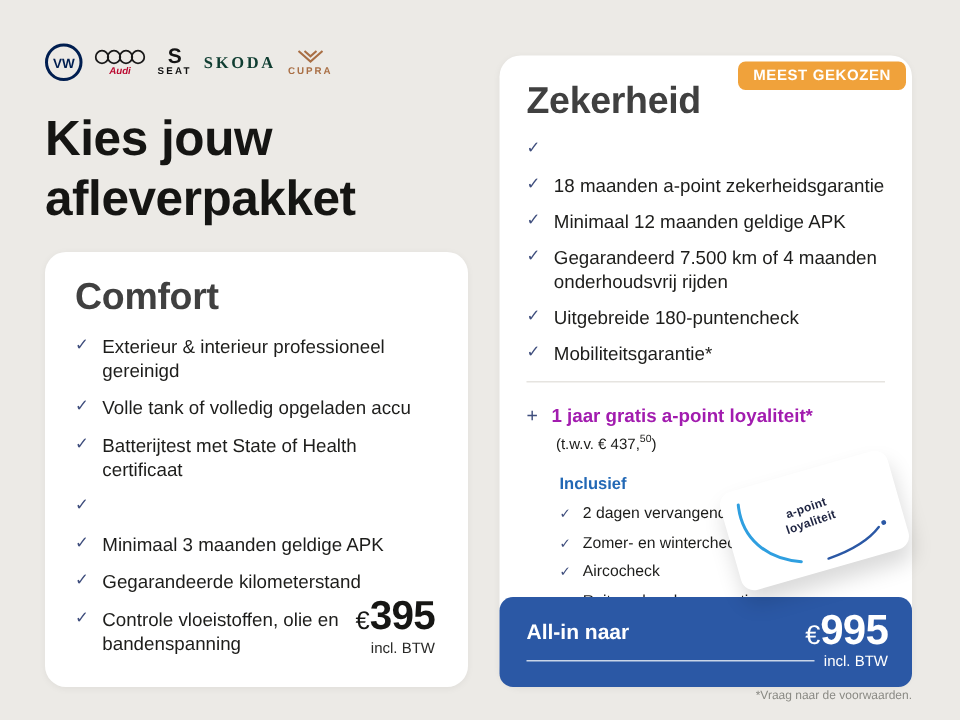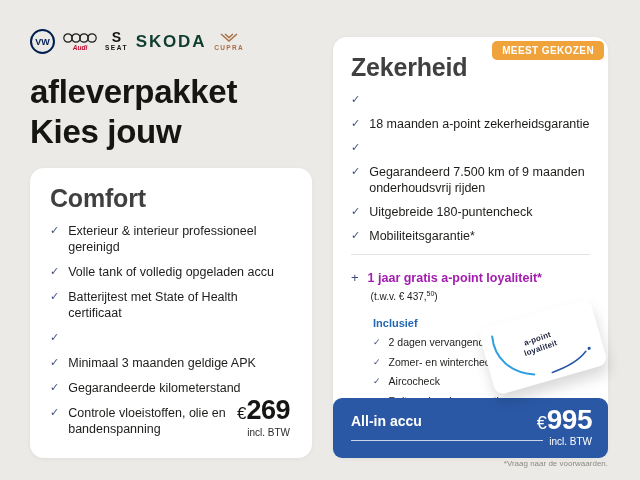--- a/index.html
+++ b/index.html
@@ -7,21 +7,21 @@
     font-family:"Liberation Sans",sans-serif;overflow:hidden;color:#1d1d1b;}
 
   
   .brand-bar{position:absolute;left:30px;top:29px;display:flex;align-items:center;gap:8px;}
   .vw-circle{width:25px;height:25px;border:2px solid #001e50;border-radius:50%;
     display:flex;align-items:center;justify-content:center;font-size:9px;font-weight:bold;color:#001e50;box-sizing:border-box;}
   .logo-col{display:flex;flex-direction:column;align-items:center;gap:1px;}
   .audi-label{font-size:6.5px;color:#BB0A30;font-style:italic;font-weight:bold;line-height:1;}
   .seat-s{font-size:14px;font-weight:bold;line-height:11px;color:#141414;}
   .seat-label{font-size:6.5px;font-weight:bold;letter-spacing:1.5px;color:#141414;}
-  .skoda-label{font-size:17px;font-weight:bold;letter-spacing:1.8px;color:#0F3D31;}
+  .skoda-label{font-size:11px;font-weight:bold;letter-spacing:1.8px;color:#0F3D31;font-family:Liberation Serif, serif;}
   .cupra-label{font-size:6.5px;font-weight:bold;letter-spacing:1.3px;color:#A96F45;}
 
   
   .page-title{position:absolute;left:30px;top:72px;font-size:33px;line-height:40px;
     font-weight:600;color:#151513;letter-spacing:-0.3px;}
 
   
   .card{position:absolute;background:#fff;border-radius:14px;box-shadow:0 1px 5px rgba(0,0,0,.05);box-sizing:border-box;}
   .card-comfort{left:30px;top:168px;width:282px;height:290px;padding:16px 20px;}
   .card-zekerheid{left:333px;top:37px;width:275px;height:421px;padding:16px 18px;}
@@ -102,22 +102,22 @@
         <g fill="none" stroke="#A96F45" stroke-width="1.4">
           <path d="M1 1 L9 8 L17 1"></path>
             <path d="M5 1 L9 4.5 L13 1"></path>
         </g>
       </svg>
       <span class="cupra-label">CUPRA</span>
     </div>
   </div>
 
   <div class="page-title">
+    <div>Kies jouw</div>
     <div>afleverpakket</div>
-    <div>Kies jouw</div>
   </div>
 
   <div class="card card-comfort">
     <h2>Comfort</h2>
     <ul class="checklist">
       <li>
           <span class="chk">✓</span>
           <span class="txt">Exterieur &amp; interieur professioneel gereinigd</span>
         </li>
       <li>
@@ -139,43 +139,44 @@
           <span class="chk">✓</span>
           <span class="txt">Gegarandeerde kilometerstand</span>
         </li>
       <li>
           <span class="chk">✓</span>
           <span class="txt">Controle vloeistoffen, olie en bandenspanning</span>
         </li>
     </ul>
     <div class="price-block">
       <div class="price-line">
-        <span class="cur">€</span><span class="amt">269</span>
+        <span class="cur">€</span><span class="amt">395</span>
       </div>
       <div class="price-suffix">incl. BTW</div>
     </div>
   </div>
 
   <div class="card card-zekerheid">
     <div class="badge">MEEST GEKOZEN</div>
     <h2>Zekerheid</h2>
     <ul class="checklist">
       <li>
           <span class="chk">✓</span>
         </li>
       <li>
           <span class="chk">✓</span>
           <span class="txt">18 maanden a-point zekerheidsgarantie</span>
         </li>
       <li>
           <span class="chk">✓</span>
-        </li>
-      <li>
-          <span class="chk">✓</span>
-          <span class="txt">Gegarandeerd 7.500 km of 9 maanden onderhoudsvrij rijden</span>
+          <span class="txt">Minimaal 12 maanden geldige APK</span>
+        </li>
+      <li>
+          <span class="chk">✓</span>
+          <span class="txt">Gegarandeerd 7.500 km of 4 maanden onderhoudsvrij rijden</span>
         </li>
       <li>
           <span class="chk">✓</span>
           <span class="txt">Uitgebreide 180-puntencheck</span>
         </li>
       <li>
           <span class="chk">✓</span>
           <span class="txt">Mobiliteitsgarantie*</span>
         </li>
     </ul>
@@ -210,21 +211,21 @@
         <path d="M60 61 C 78 60, 90 56, 98 50" fill="none" stroke="#2b58a5" stroke-width="1.6" stroke-linecap="round"></path>
         <circle cx="102" cy="48" r="1.6" fill="#2b58a5"></circle>
       </svg>
       <div class="loyal-text">
         <div>a-point</div>
         <div>loyaliteit</div>
       </div>
     </div>
 
     <div class="blue-footer">
-      <div class="allin-label">All-in accu</div>
+      <div class="allin-label">All-in naar</div>
       <div class="allin-line"></div>
       <div class="footer-price">
         <div>
           <span class="cur">€</span><span class="amt">995</span>
         </div>
         <div class="footer-suffix">incl. BTW</div>
       </div>
     </div>
   </div>
 

